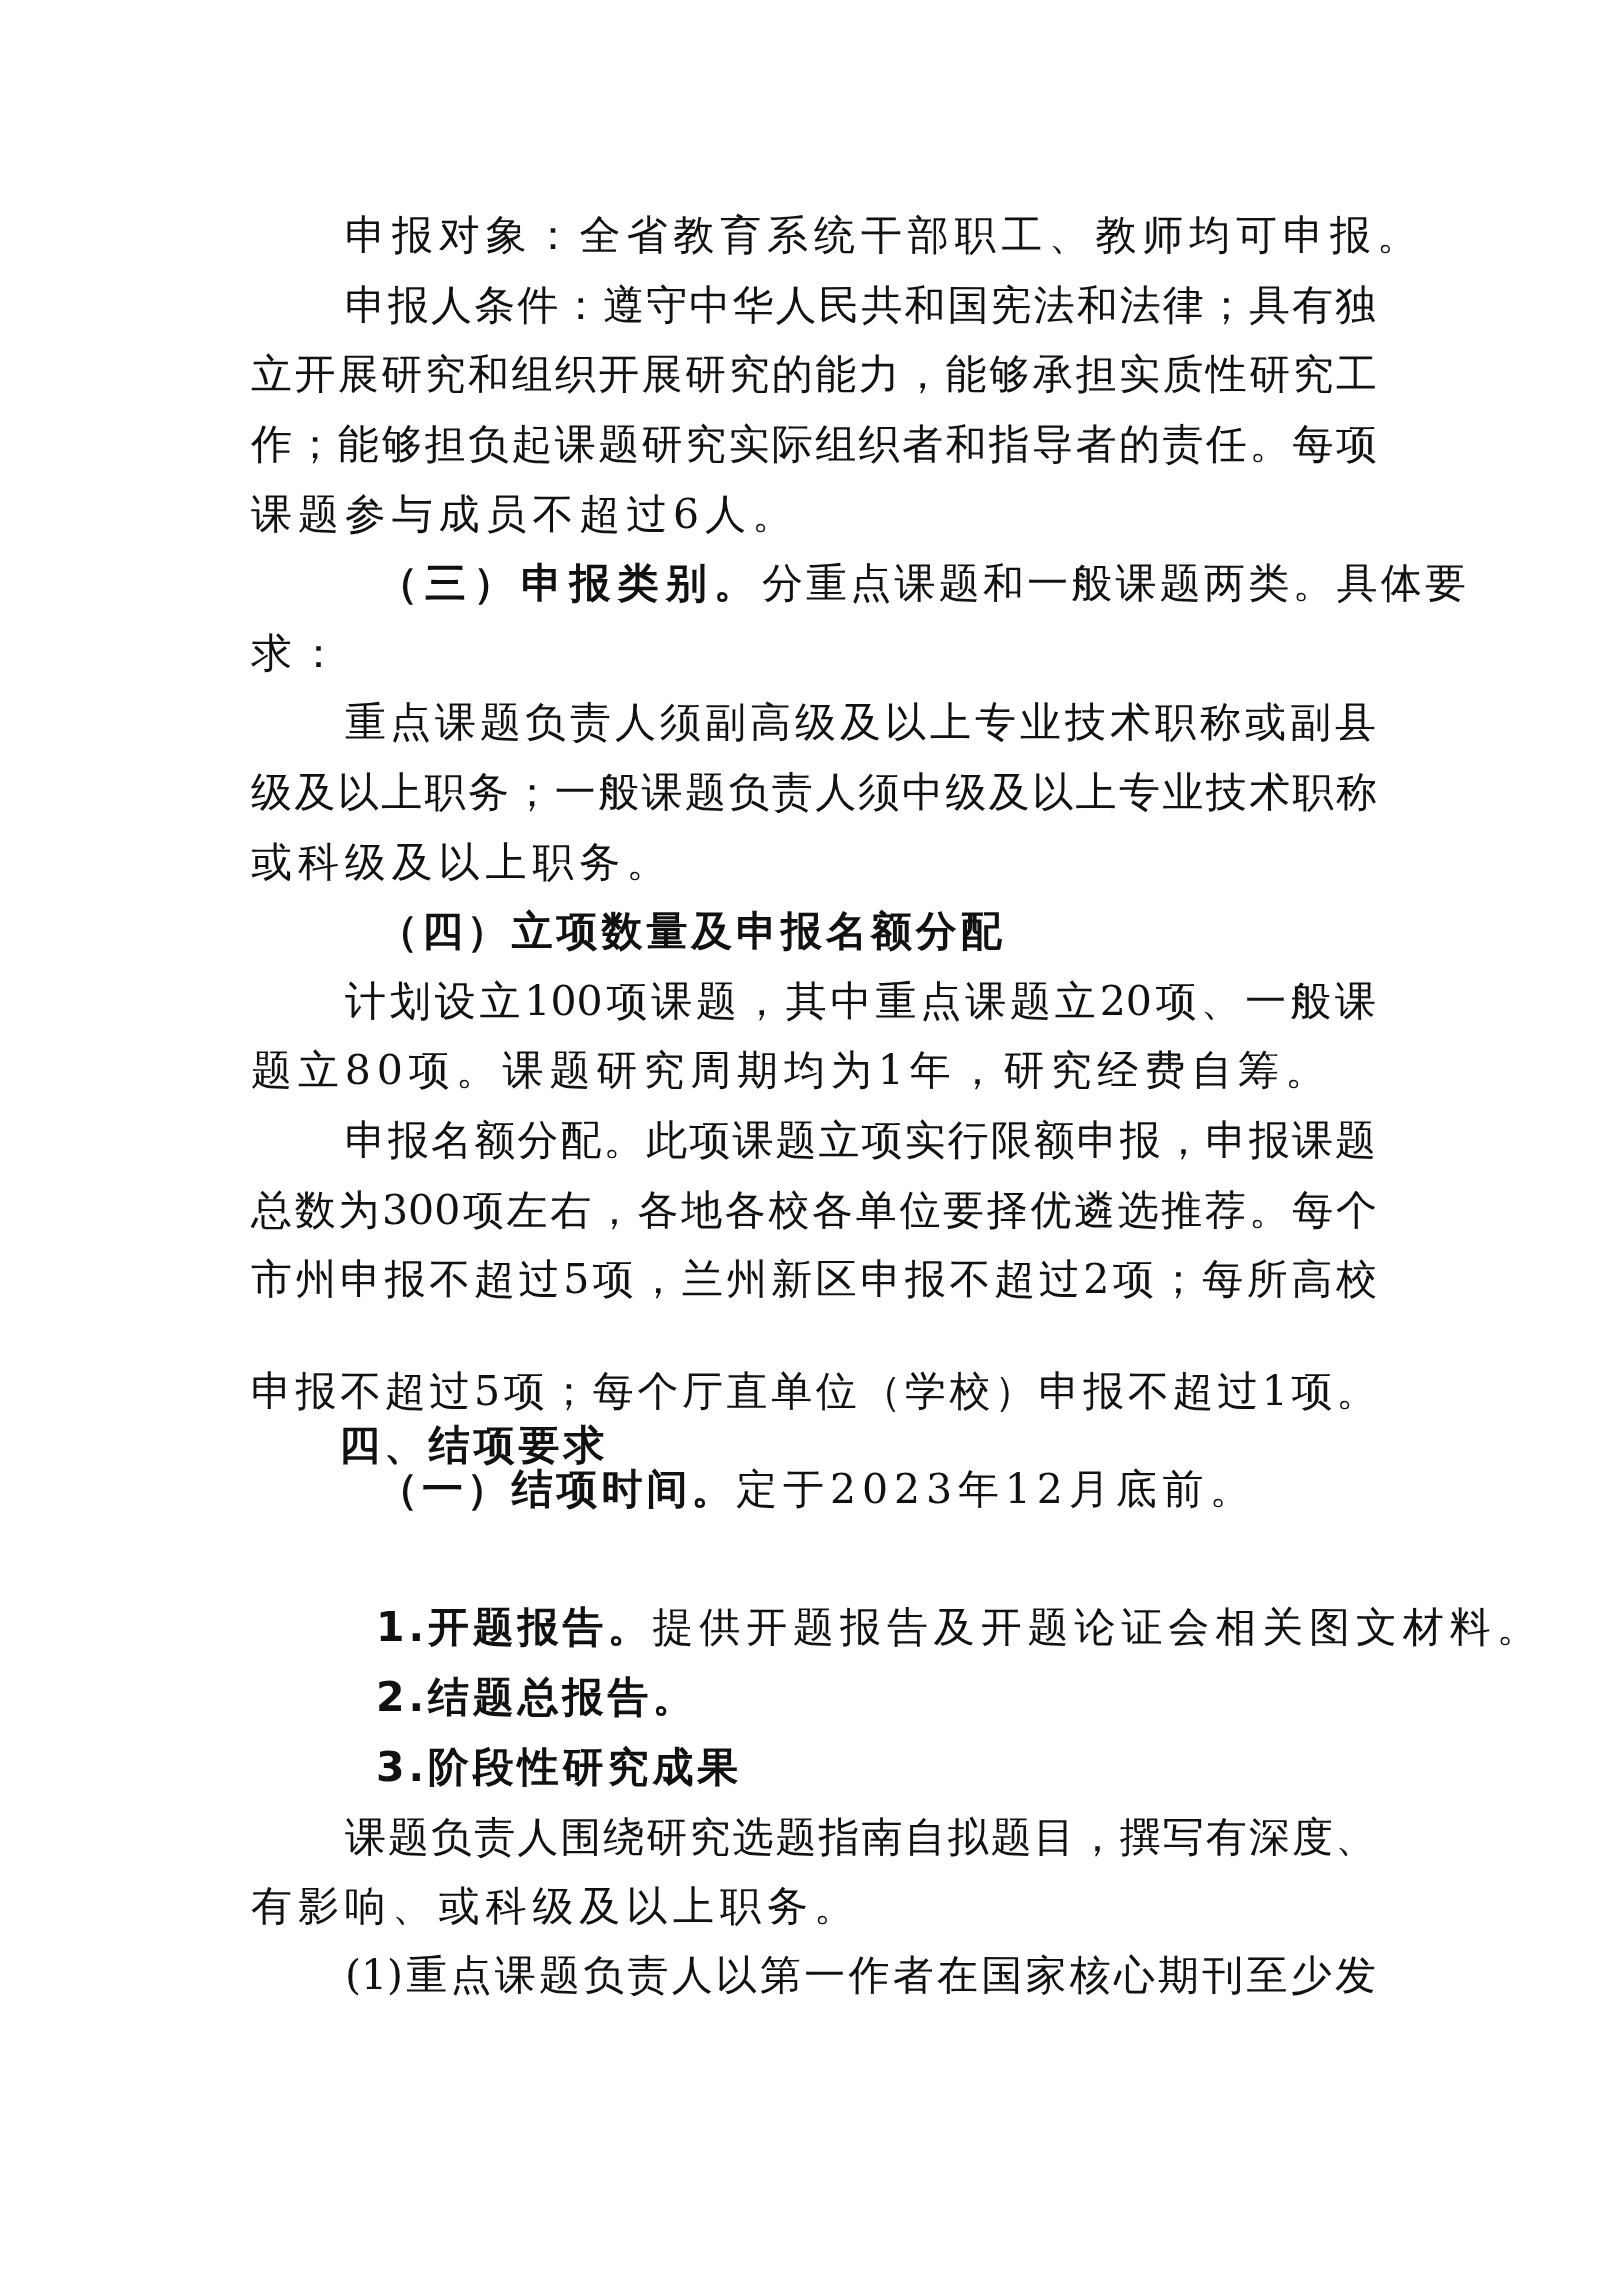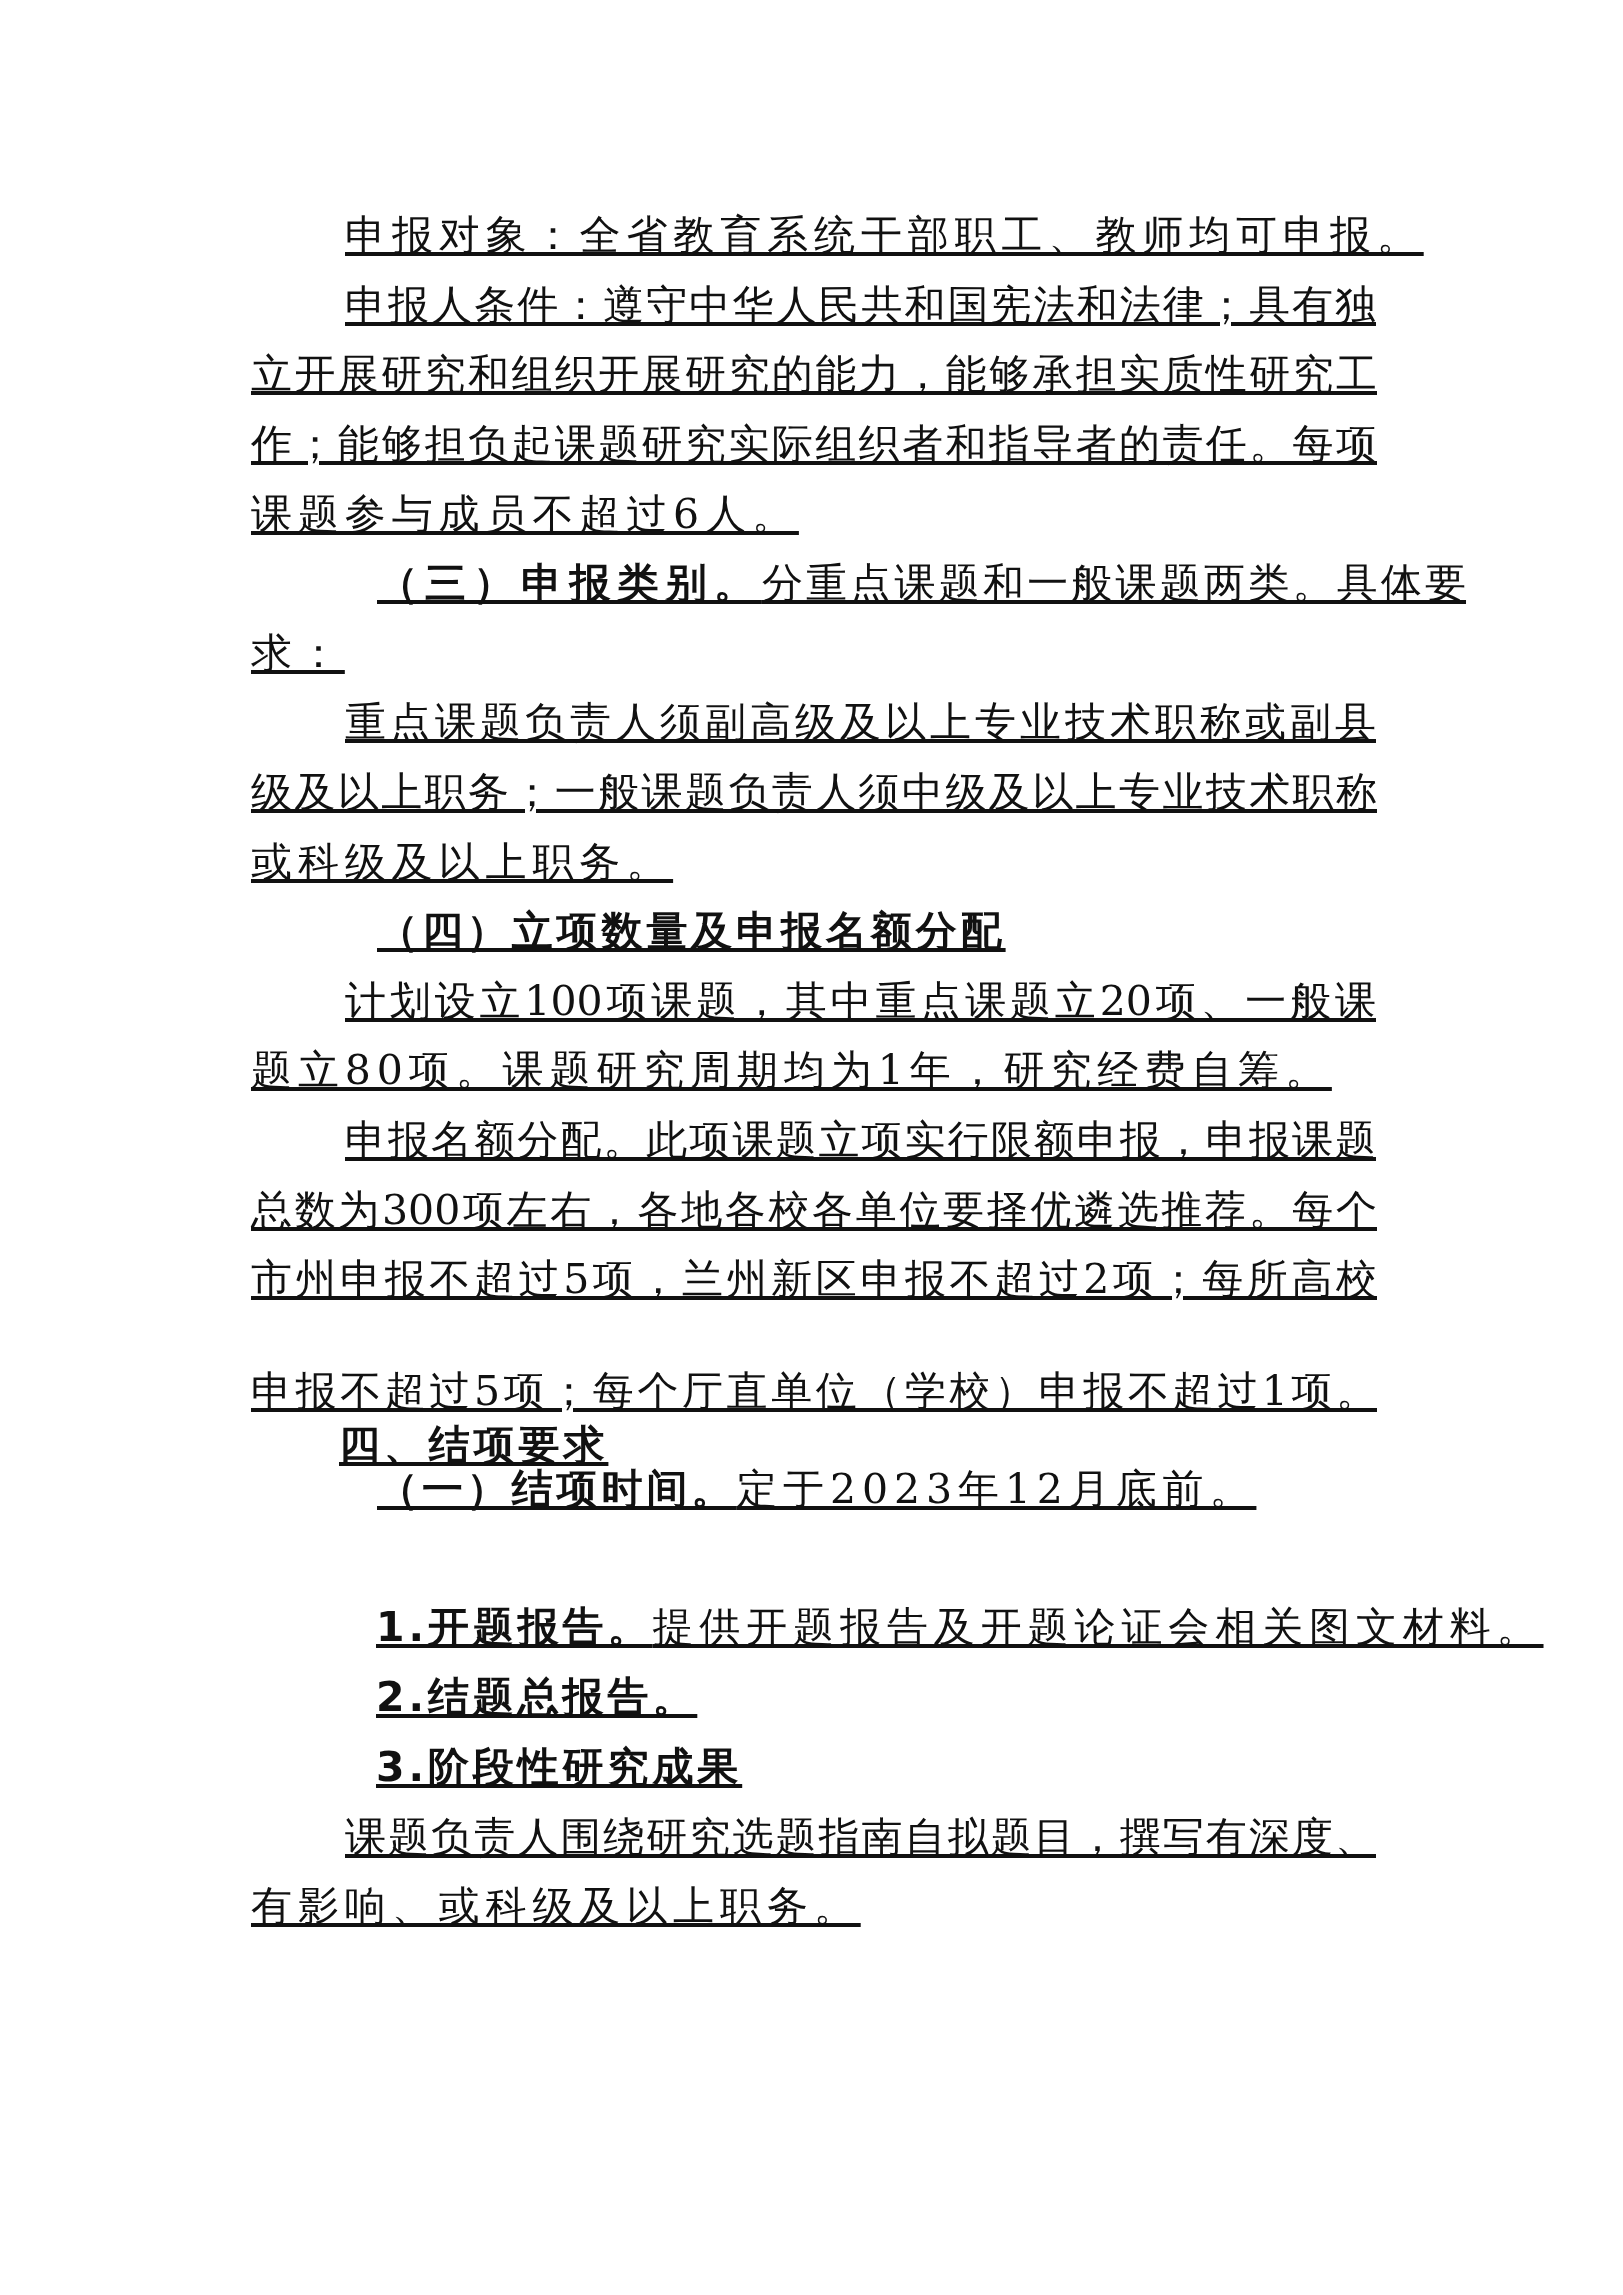--- a/index.html
+++ b/index.html
@@ -9,21 +9,20 @@
     position: absolute;
     left: 251px;
     width: 1126px;
     height: 65px;
     line-height: 65px;
     font-family: "DejaVu Serif", "Liberation Serif", serif;
     font-size: 41px;
     letter-spacing: 5.9px;
     color: #111111;
     white-space: nowrap;
-    text-decoration: underline;
   }
   .line.justify { text-align: justify; text-align-last: justify; letter-spacing: 0; }
   .indent { left: 345px; width: 1031px; }
   .heading { left: 339px; font-family: "DejaVu Sans", "Liberation Sans", sans-serif; font-weight: bold; letter-spacing: 3.9px; margin-top: 26px; }
   .sub { left: 340px; }
   .num { left: 339px; }
   span.b { font-family: "DejaVu Sans", "Liberation Sans", sans-serif; font-weight: bold; letter-spacing: 3.9px; margin-left: 37px; }
 </style>
 </head>
 <body>
@@ -51,15 +50,16 @@
   <div class="line justify" style="top:1359px"><span>申报不超过5项；每个厅直单位（学校）申报不超过1项。</span></div>
 
   <div class="line heading" style="top:1387px"><span>四、结项要求</span></div>
   <div class="line sub" style="top:1457px"><span class="b">（一）结项时间。</span><span>定于2023年12月底前。</span></div>
   <div class="line num" style="top:1595px"><span class="b">1.开题报告。</span><span>提供开题报告及开题论证会相关图文材料。</span></div>
   <div class="line num" style="top:1665px"><span class="b">2.结题总报告。</span></div>
   <div class="line num" style="top:1735px"><span class="b">3.阶段性研究成果</span></div>
 
   <div class="line indent justify" style="top:1805px"><span>课题负责人围绕研究选题指南自拟题目，撰写有深度、</span></div>
   <div class="line" style="top:1874px"><span>有影响、或科级及以上职务。</span></div>
+  <div class="line indent justify" style="top:1943px"><span>(1)重点课题负责人以第一作者在国家核心期刊至少发</span></div>
 
 </div>
 
 
 </body></html>

